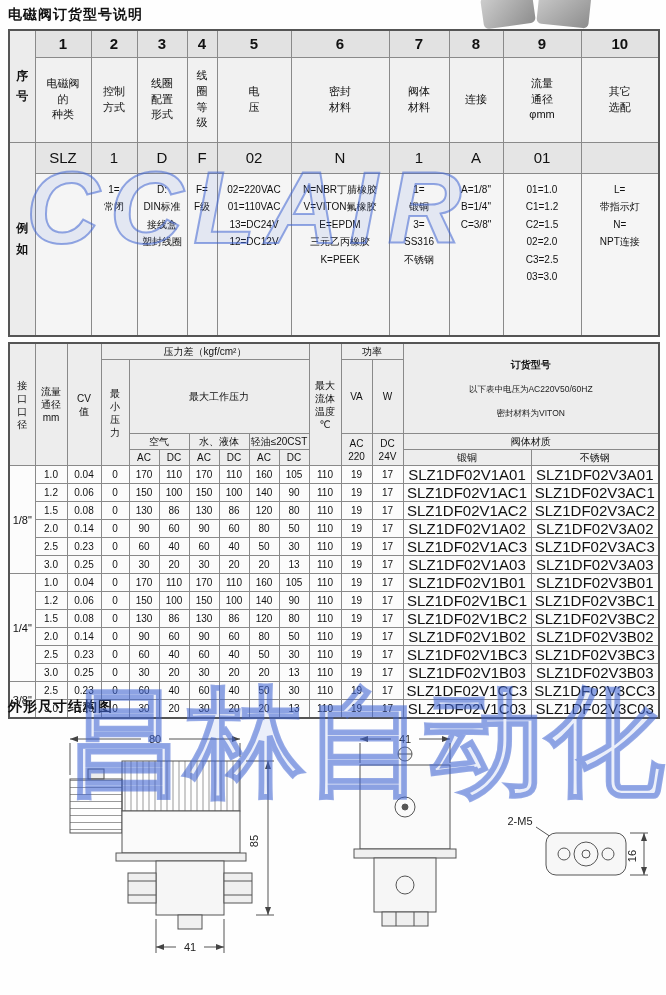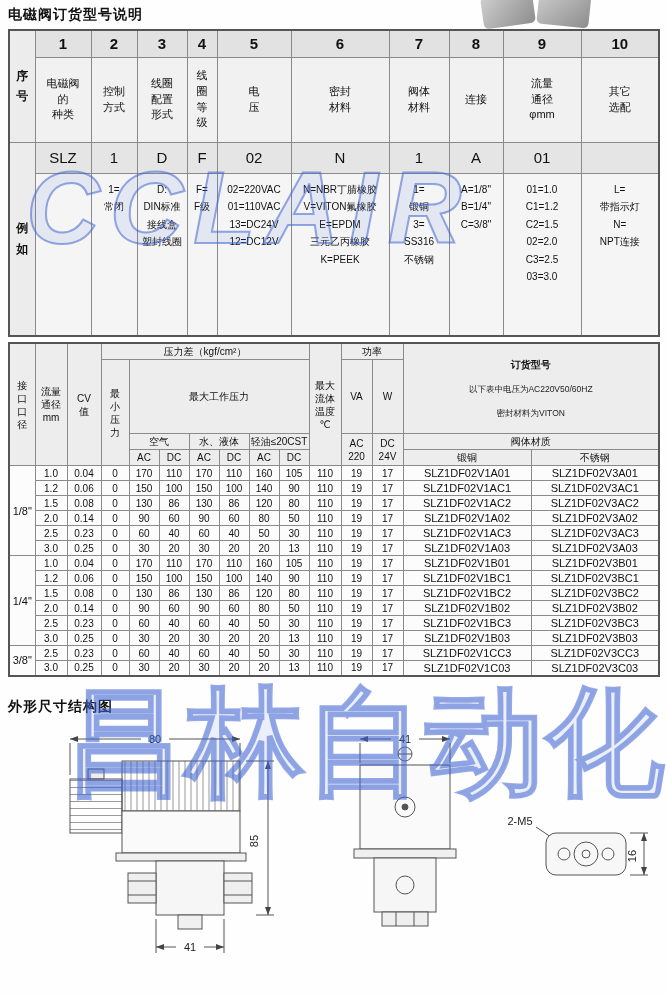--- a/index.html
+++ b/index.html
@@ -33,21 +33,21 @@
   .r-opt td{background:#f5f5f5;font-size:10px;line-height:1.75;vertical-align:top;padding-top:7px;height:163px}
   .ord-table .lbl{background:#ececec;font-size:12px;font-weight:700;line-height:1.7;vertical-align:middle;padding-top:0}
 
   
   .sec2{position:absolute;top:342px;left:8px;width:650px;z-index:2}
   .spec-table{width:650px;border:2px solid #555}
   .spec-table th,.spec-table td{border:1px solid #8a8a8a;text-align:center;vertical-align:middle}
   .spec-table th{background:#ededed;font-size:10px;font-weight:400;white-space:pre-line;line-height:1.3;padding:1px 0}
   .spec-table th.group{font-weight:400}
   .spec-table td{font-size:10px;height:15px;background:#fcfcfc;white-space:nowrap}
-  .spec-table td.model{font-size:11px}
+  .spec-table td.model{font-size:15px}
   .spec-table td.port{font-size:11px}
   .hr1 th{height:16px}
   .hr2 th{height:24px}
   .hr3 th{height:16px}
   .hr4 th{height:16px}
   .note-cell .t{display:block;font-weight:700;font-size:10px}
   .note-cell .n{display:block;font-size:8.5px;line-height:1.3;color:#222}
 
   
   .sec3{position:absolute;top:698px;left:8px;width:650px;z-index:2}

